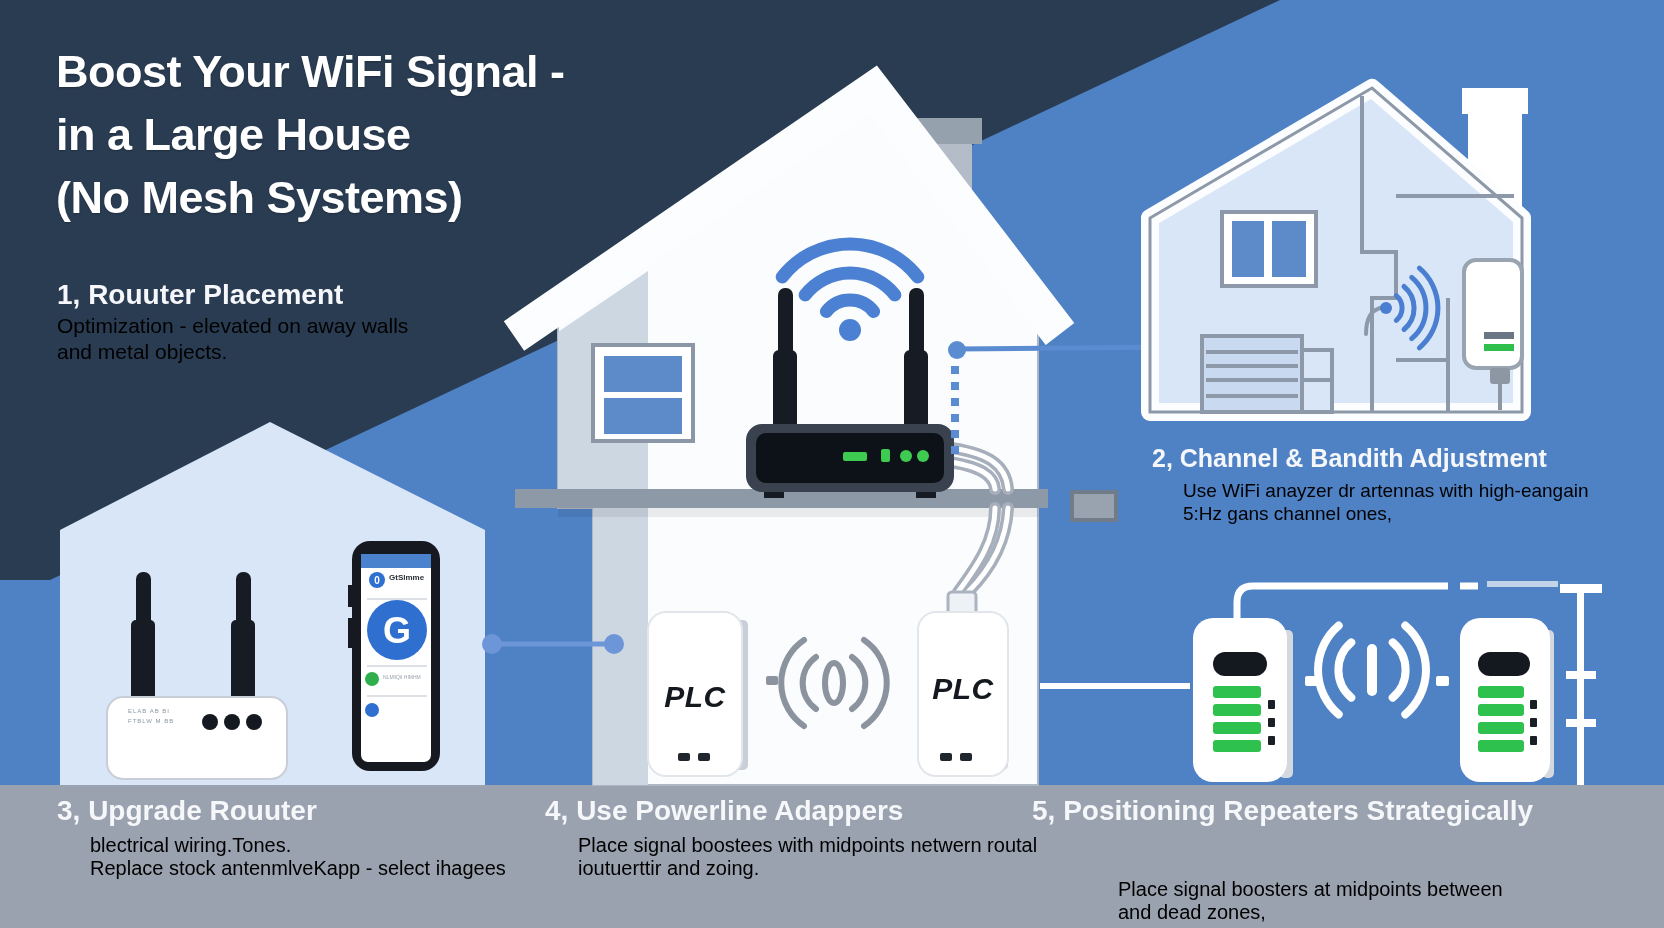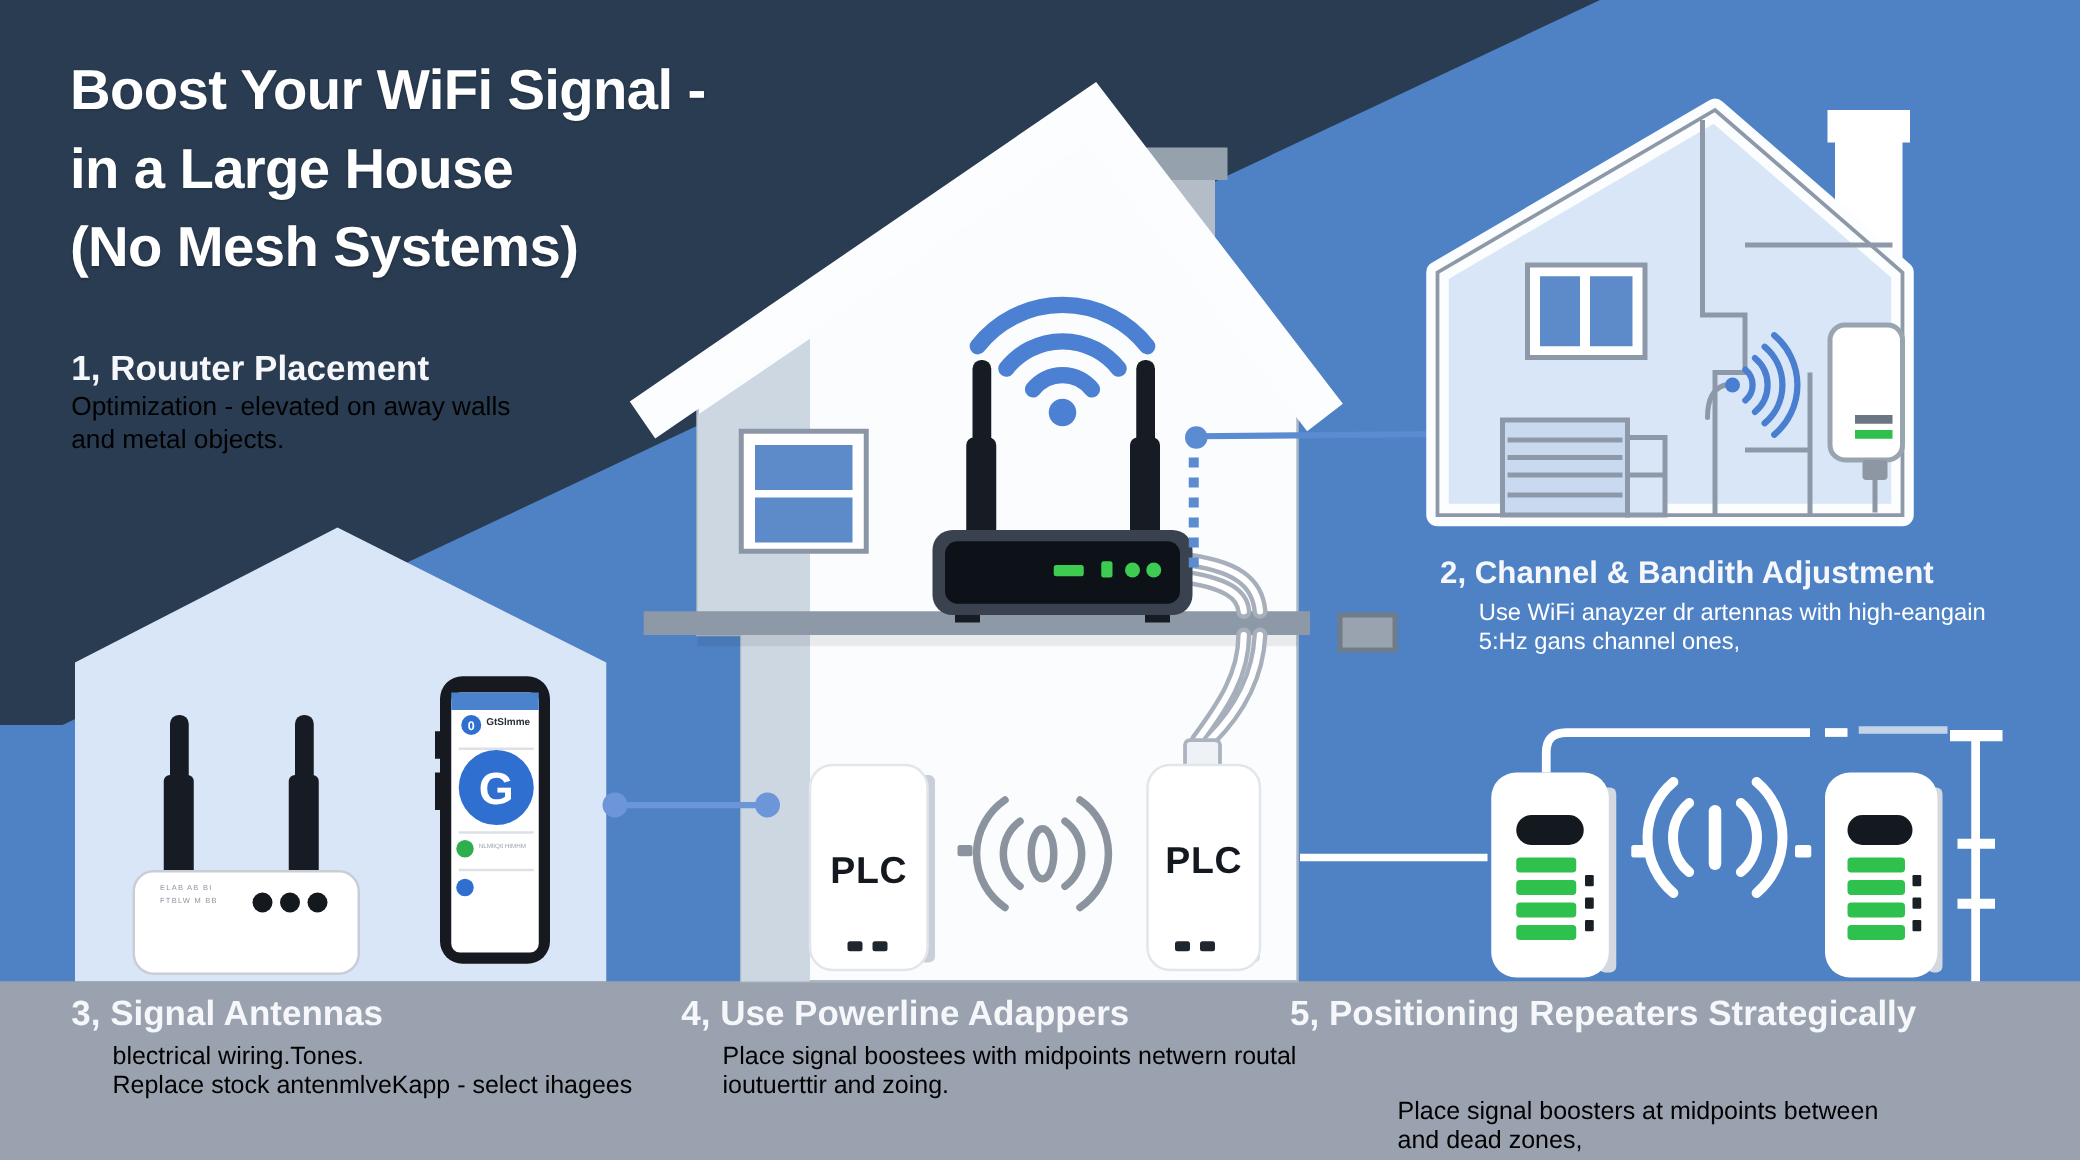--- a/index.html
+++ b/index.html
@@ -22,30 +22,30 @@
   .main-title{
     left:56px;top:40px;width:680px;
     font-size:45px;font-weight:800;line-height:1.4;letter-spacing:-.5px;
     text-shadow:0 1px 2px rgba(0,0,0,.25);
   }
   .sec-title{font-size:28px;font-weight:800;color:#f5f7fa;}
   .sec-body{font-size:20px;color:#000000;line-height:26px;font-weight:400;}
   .s1-title{left:57px;top:279px;}
   .s1-body{left:57px;top:313px;font-size:21px;}
   .s2-title{left:1152px;top:444px;font-size:25px;}
-  .s2-body{left:1183px;top:479px;font-size:19px;line-height:23px;color:#ffffff;}
+  .s2-body{left:1183px;top:479px;font-size:19px;line-height:23px;color:#000000;}
   .s3-title{left:57px;top:795px;}
   .s3-body{left:90px;top:834px;line-height:23px;}
   .s4-title{left:545px;top:795px;}
   .s4-body{left:578px;top:834px;line-height:23px;}
   .s5-title{left:1032px;top:795px;}
   .s5-body{left:1118px;top:834px;line-height:23px;margin-top:44px;}
   .plc-label{
     position:absolute;text-align:center;color:#14181f;
-    font-size:30px;font-weight:800;letter-spacing:.5px;
+    font-size:30px;font-weight:800;letter-spacing:.5px;font-style:italic;
   }
   .plc-left-label{left:648px;top:680px;width:94px;}
   .plc-right-label{left:918px;top:672px;width:90px;}
   .phone-header-label{
     position:absolute;left:389px;top:573px;width:46px;
     font-size:8px;font-weight:700;color:#2a3038;overflow:hidden;white-space:nowrap;
   }
   .phone-row-label{
     position:absolute;left:383px;top:674px;width:44px;
     font-size:5px;color:#9aa3ad;overflow:hidden;white-space:nowrap;
@@ -305,21 +305,21 @@
     <div>Optimization - elevated on away walls</div>
     <div>and metal objects.</div>
   </div>
 
   <div class="txt sec-title s2-title">2, Channel &amp; Bandith Adjustment</div>
   <div class="txt sec-body s2-body">
     <div>Use WiFi anayzer dr artennas with high-eangain</div>
     <div>5:Hz gans channel ones,</div>
   </div>
 
-  <div class="txt sec-title s3-title">3, Signal Antennas</div>
+  <div class="txt sec-title s3-title">3, Upgrade Rouuter</div>
   <div class="txt sec-body s3-body">
     <div>blectrical wiring.Tones.</div>
     <div>Replace stock antenmlveKapp - select ihagees</div>
   </div>
 
   <div class="txt sec-title s4-title">4, Use Powerline Adappers</div>
   <div class="txt sec-body s4-body">
     <div>Place signal boostees with midpoints netwern routal</div>
     <div>ioutuerttir and zoing.</div>
   </div>

